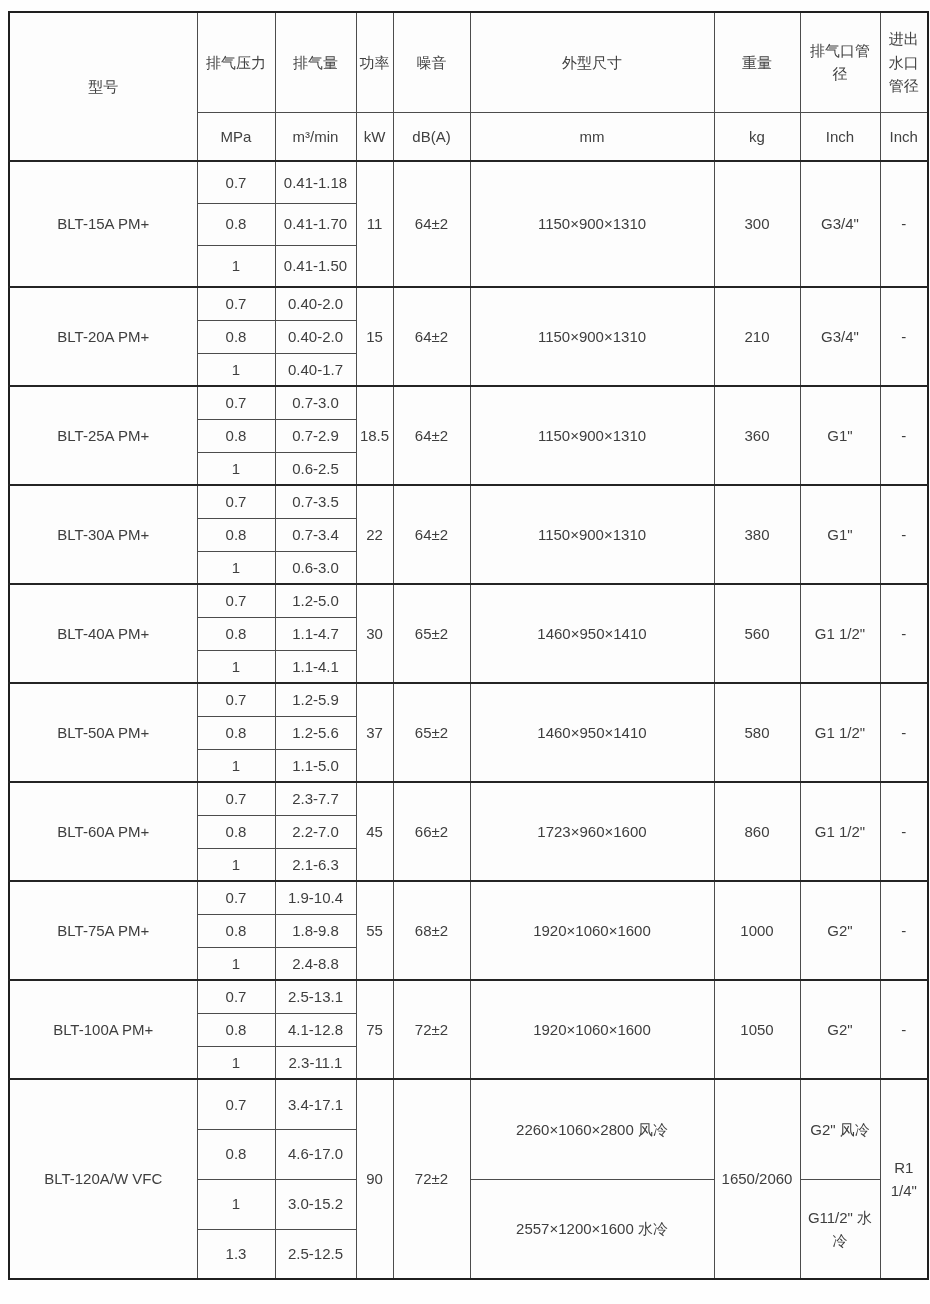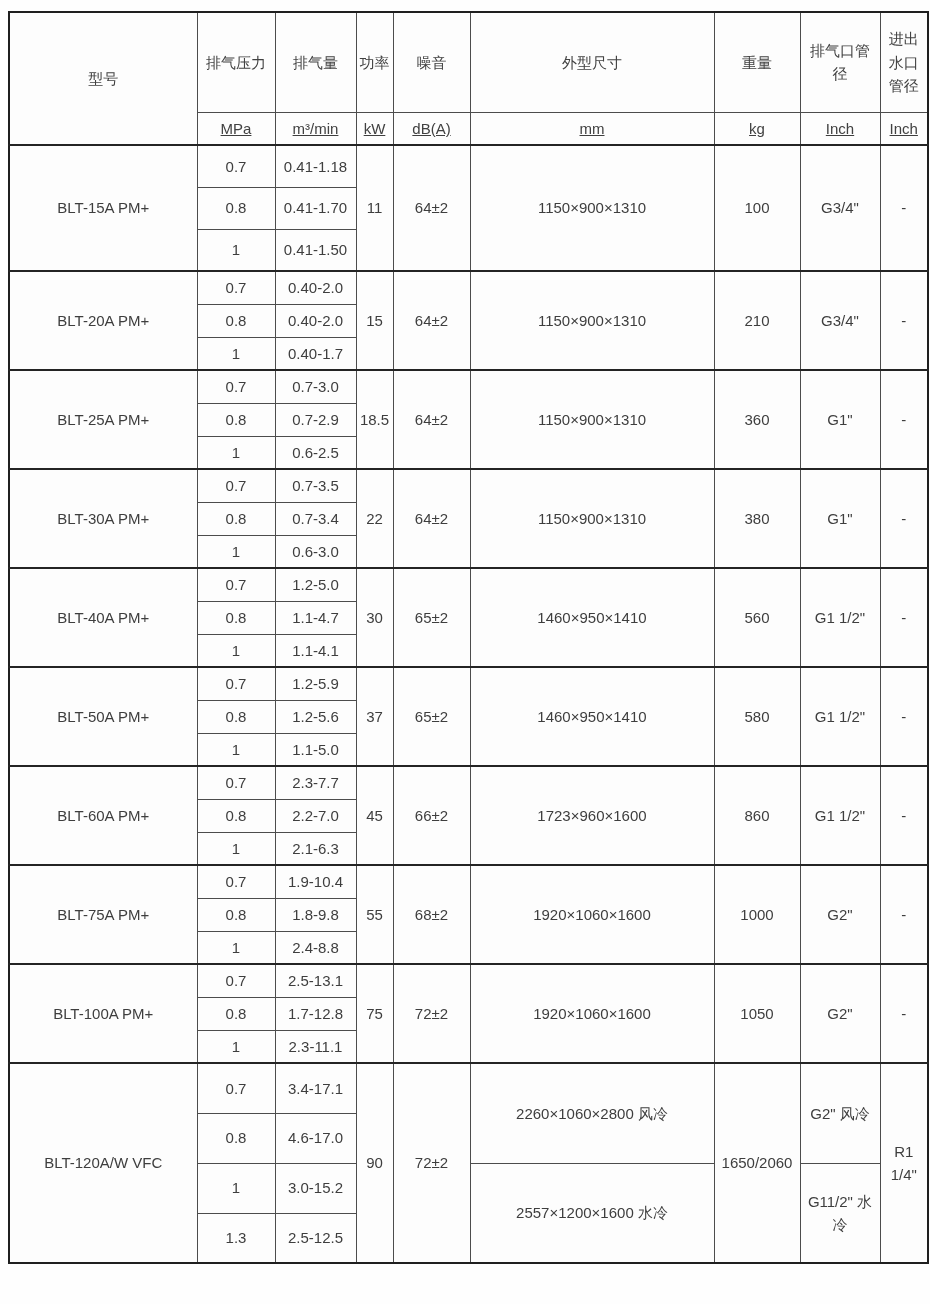--- a/index.html
+++ b/index.html
@@ -67,41 +67,41 @@
           <th rowspan="2">型号</th>
           <th>排气压力</th>
           <th>排气量</th>
           <th>功率</th>
           <th>噪音</th>
           <th>外型尺寸</th>
           <th>重量</th>
           <th>排气口管径</th>
           <th>进出水口管径</th>
         </tr>
-        <tr style="height: 33px; text-decoration: underline;">
+        <tr style="height: 49px;">
           <th>MPa</th>
           <th>m³/min</th>
           <th>kW</th>
           <th>dB(A)</th>
           <th>mm</th>
           <th>kg</th>
           <th>Inch</th>
           <th>Inch</th>
         </tr>
       </thead>
 
   <tbody>
         <tr style="height: 42px;">
           <td rowspan="3">BLT-15A PM+</td>
           <td>0.7</td>
           <td>0.41-1.18</td>
           <td rowspan="3">11</td>
           <td rowspan="3">64±2</td>
           <td rowspan="3">1150×900×1310</td>
-          <td rowspan="3">100</td>
+          <td rowspan="3">300</td>
           <td rowspan="3">G3/4"</td>
           <td rowspan="3">-</td>
         </tr>
         <tr style="height: 42px;">
           <td>0.8</td>
           <td>0.41-1.70</td>
         </tr>
         <tr style="height: 42px;">
           <td>1</td>
           <td>0.41-1.50</td>
@@ -261,21 +261,21 @@
           <td>2.5-13.1</td>
           <td rowspan="3">75</td>
           <td rowspan="3">72±2</td>
           <td rowspan="3">1920×1060×1600</td>
           <td rowspan="3">1050</td>
           <td rowspan="3">G2"</td>
           <td rowspan="3">-</td>
         </tr>
         <tr style="height: 33px;">
           <td>0.8</td>
-          <td>1.7-12.8</td>
+          <td>4.1-12.8</td>
         </tr>
         <tr style="height: 33px;">
           <td>1</td>
           <td>2.3-11.1</td>
         </tr>
       </tbody>
       <tbody>
         <tr style="height: 50px;">
           <td rowspan="4">BLT-120A/W VFC</td>
           <td>0.7</td>

